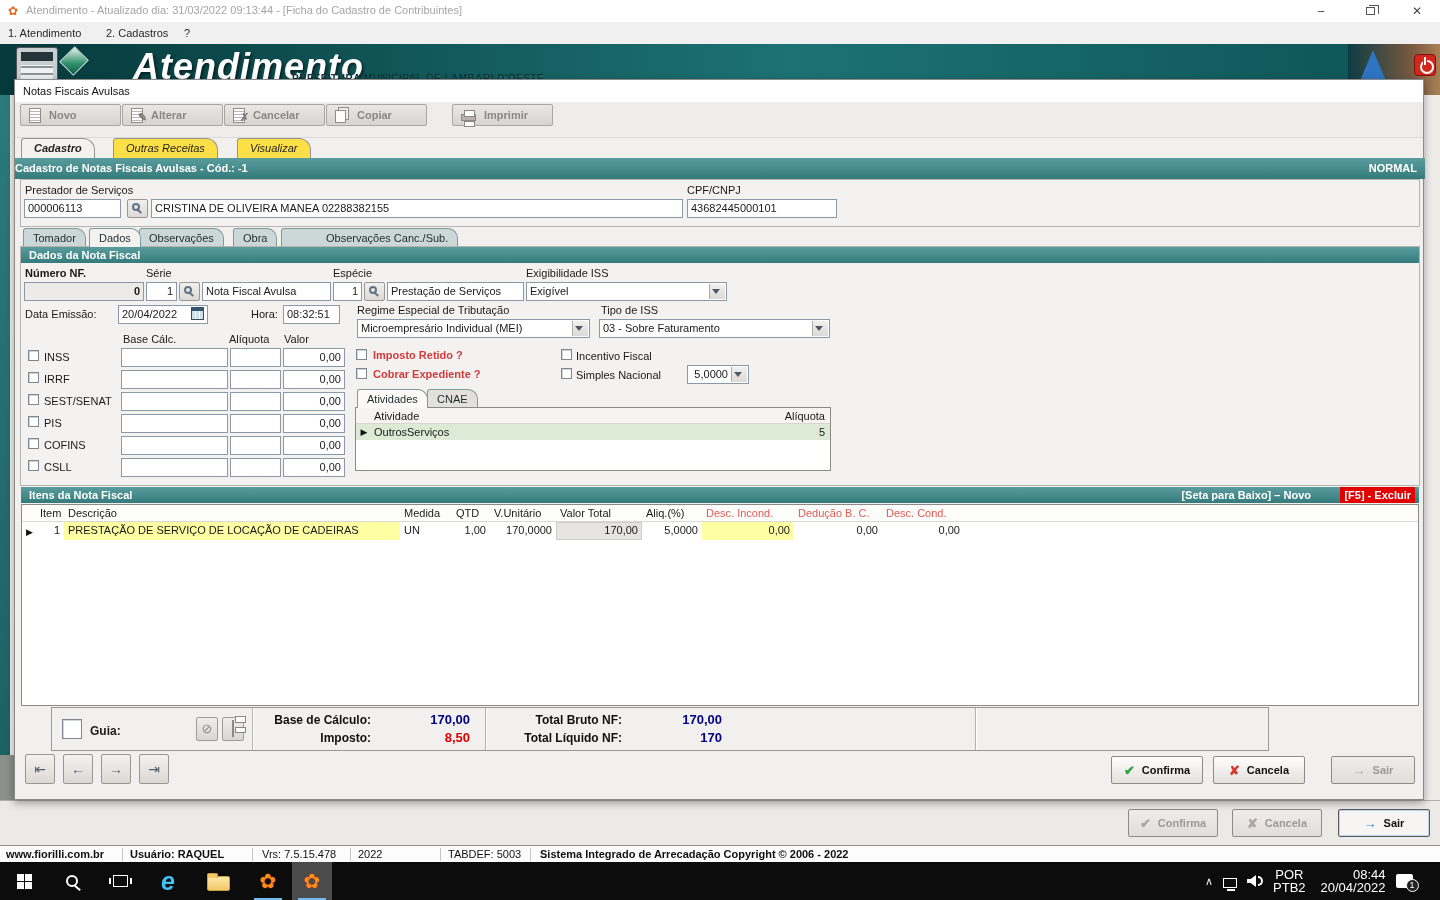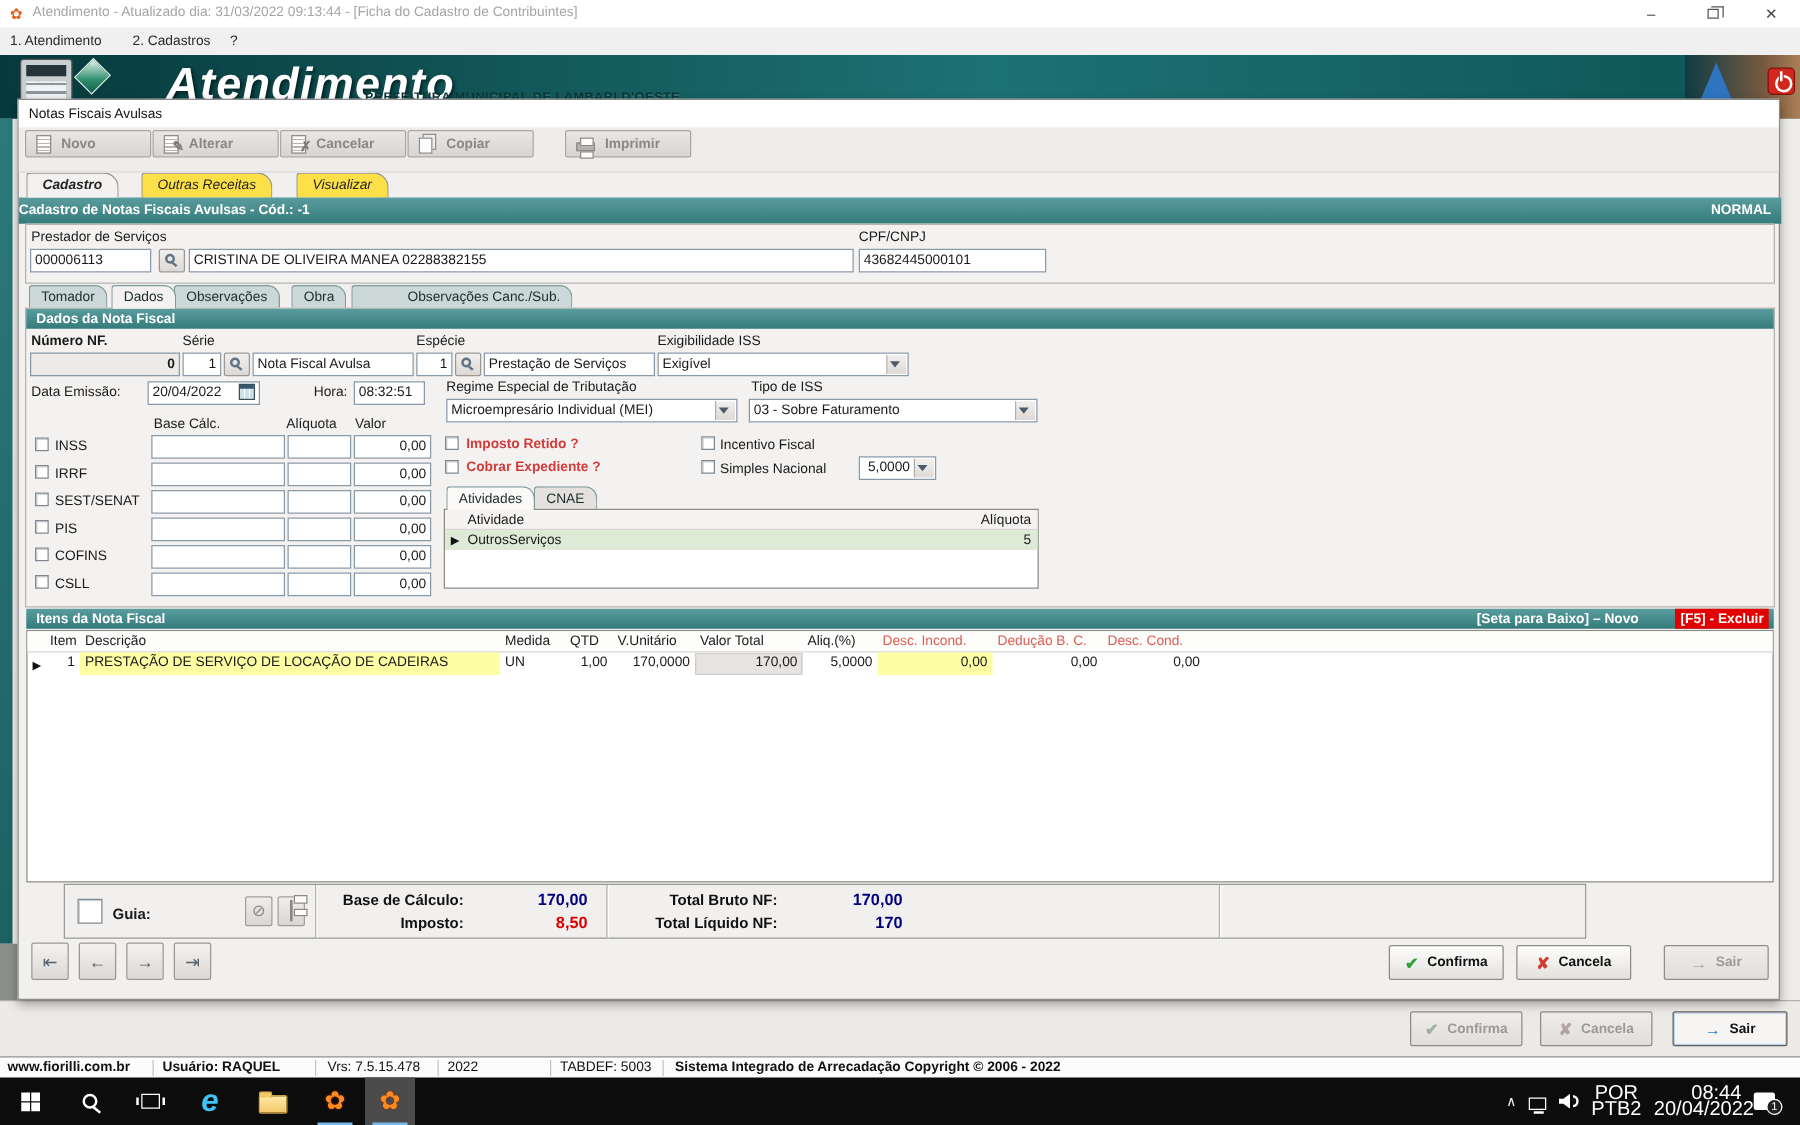--- a/index.html
+++ b/index.html
@@ -125,21 +125,21 @@
   .ie{font-size:25px;font-weight:bold;font-style:italic;color:#3fc3f7;line-height:25px;}
   .folder{width:23px;height:15px;background:linear-gradient(#ffe9a8,#f3c868);border:1px solid #c7a041;border-radius:2px;position:relative;margin-top:4px;}
   .folder::before{content:'';position:absolute;top:-4px;left:-1px;width:9px;height:4px;background:#f3c868;border:1px solid #c7a041;border-bottom:none;border-radius:2px 2px 0 0;}
   .flower{font-size:20px;color:#ff8a1e;text-shadow:0 0 2px #93350a;line-height:20px;}
   .tray{position:absolute;top:0;height:38px;display:flex;align-items:center;gap:0;}
   .chev{color:#eee;font-size:11px;}
   .net{width:14px;height:10px;border:1px solid #fff;position:relative;margin-top:3px;}
   .net::after{content:'';position:absolute;left:3px;bottom:-4px;width:8px;height:2px;background:#fff;}
   .spk{width:9px;height:12px;background:#fff;clip-path:polygon(0 33%,40% 33%,100% 0,100% 100%,40% 67%,0 67%);}
   .wave{width:5px;height:10px;border:2px solid #fff;border-left:none;border-radius:0 8px 8px 0;margin-left:2px;}
-  .trtxt{font-size:16px;color:#fff;line-height:13px;}
+  .trtxt{font-size:13px;color:#fff;line-height:13px;}
   .notif{width:17px;height:14px;background:#fff;border-radius:2px;position:relative;}
   .badge{position:absolute;right:-6px;bottom:-4px;width:13px;height:13px;background:#222;border:1px solid #fff;border-radius:50%;color:#fff;font-size:9px;line-height:11px;text-align:center;}
 </style>
 </head>
 <body>
 
 <div class="screen">
 
   <div class="titlebar">
     <span class="a" style="left:8px;top:4px;color:#e2641e;font-size:12px;">✿</span>

